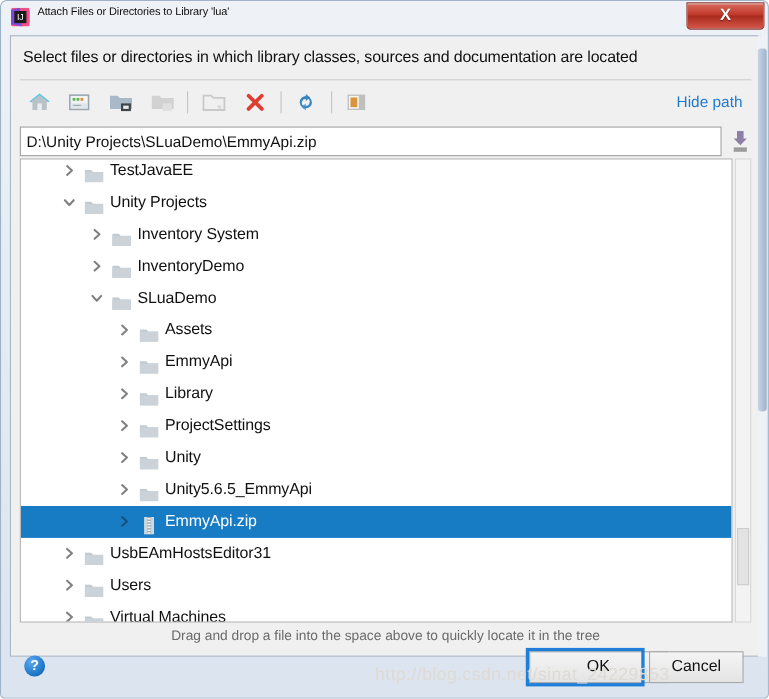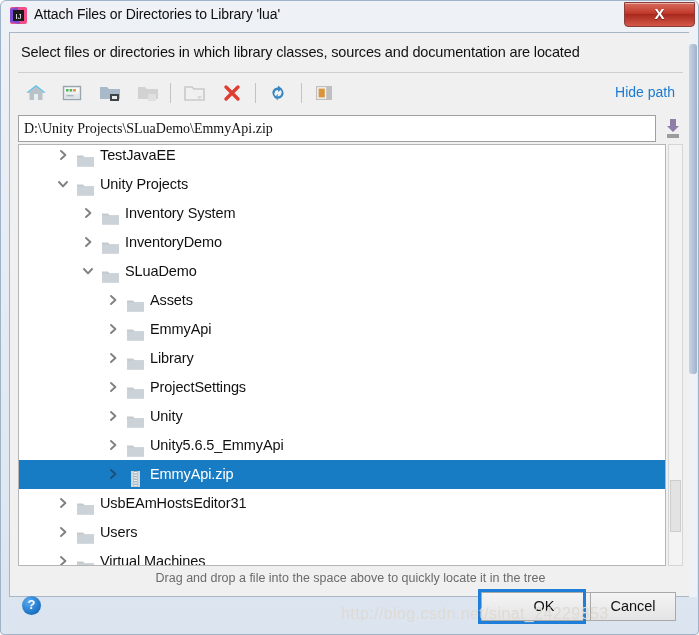--- a/index.html
+++ b/index.html
@@ -35,21 +35,21 @@
     box-sizing: border-box;
   }
   #app-icon {
     position: absolute;
     left: 9px; top: 6px;
     width: 17px; height: 17px;
   }
   #title-text {
     position: absolute;
     left: 33px; top: 5px;
-    font-size: 14px;
+    font-size: 10px;
     color: #0d0d0d;
     white-space: nowrap;
     letter-spacing: -0.1px;
   }
   #close-button {
     position: absolute;
     right: 5px; top: 1px;
     width: 71px; height: 25px;
     box-sizing: border-box;
     border: 1px solid #8d3c3c;
@@ -132,21 +132,21 @@
     width: 665px; height: 28px;
   }
   #path-input {
     position: absolute;
     left: 0; top: 0;
     width: 638px;
     height: 27px;
     box-sizing: border-box;
     border: 1px solid #a0a0a0;
     background: #ffffff;
-    font-family: Liberation Serif, serif;
+    font-family: Liberation Sans, sans-serif;
     font-size: 14px;
     color: #111;
     padding: 0 5px;
     outline: none;
   }
   #path-combo-btn {
     position: absolute;
     left: 645px; top: 1px;
     width: 20px; height: 25px;
     cursor: pointer;

